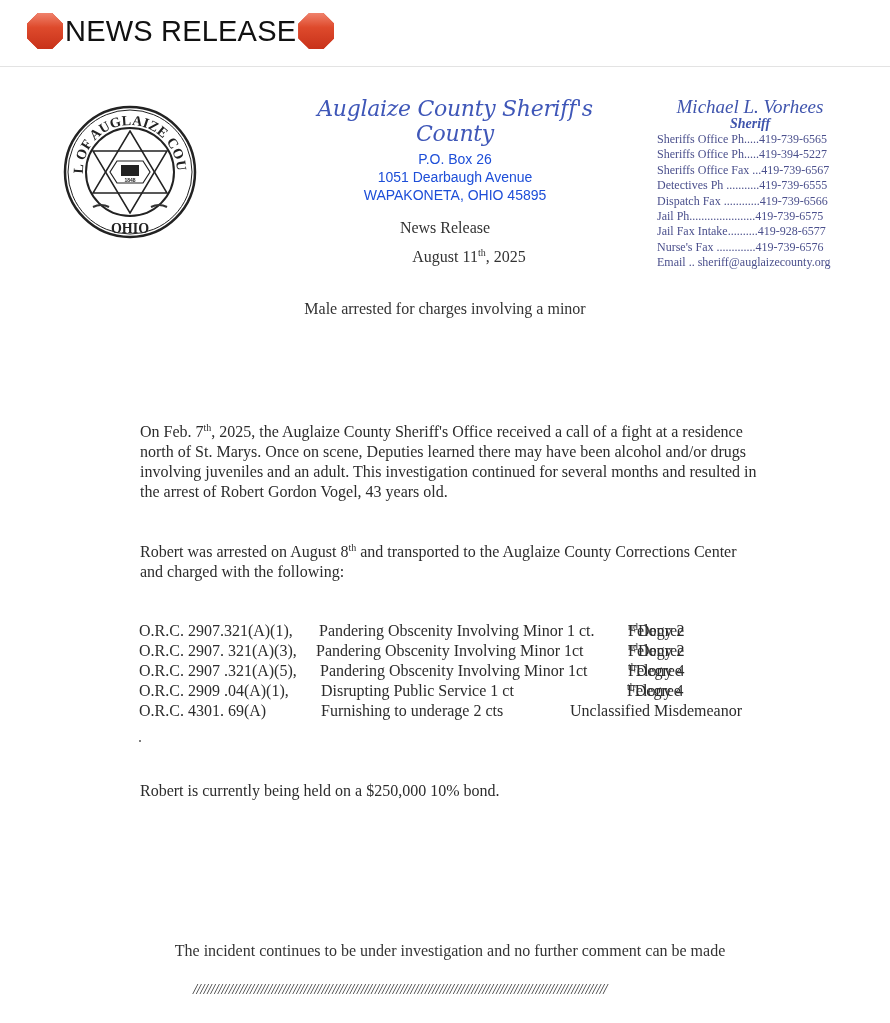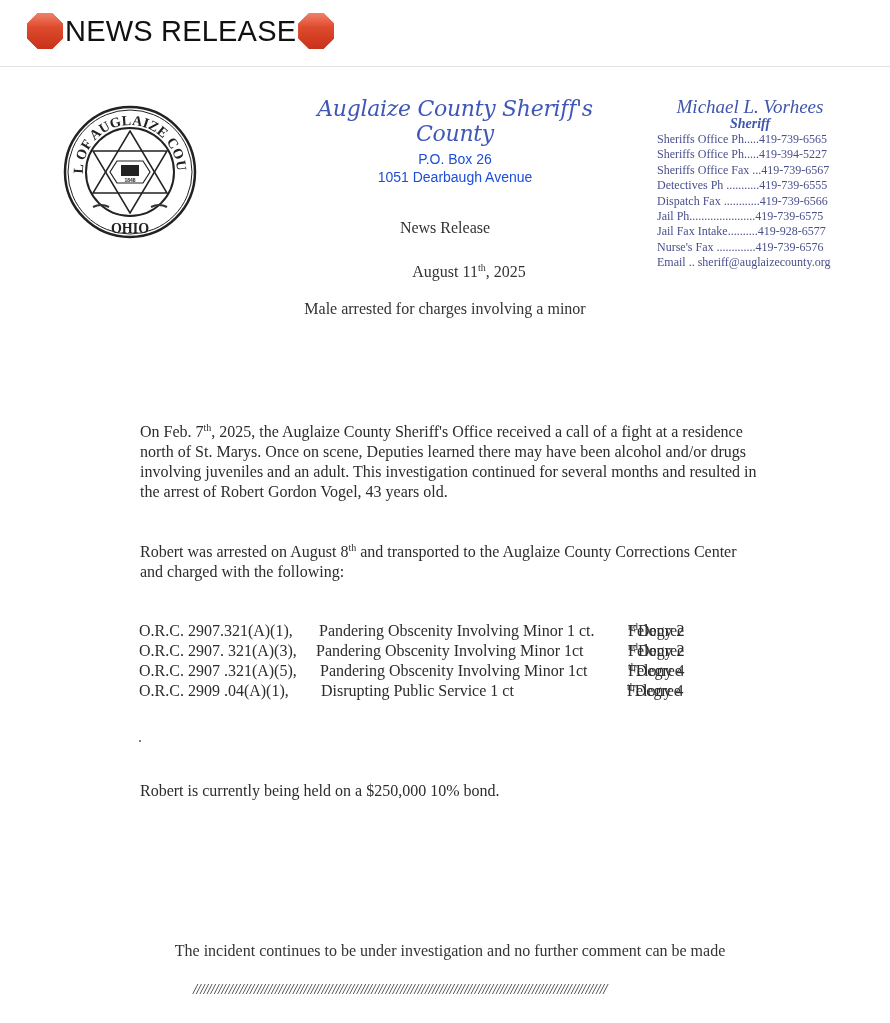--- a/index.html
+++ b/index.html
@@ -83,40 +83,41 @@
   <rect x="58" y="60" width="18" height="11" fill="#222"></rect>
   <text x="67" y="77" font-size="5" font-family="Liberation Sans, sans-serif" font-weight="bold" text-anchor="middle" fill="#222">1848</text>
   <path d="M 30 102 q 8 -4 16 0" fill="none" stroke="#333" stroke-width="2"></path>
   <path d="M 88 102 q 8 -4 16 0" fill="none" stroke="#333" stroke-width="2"></path>
 </svg>
 
 <div class="office-block">
   <div class="office-name">Auglaize County Sheriff's County</div>
   <div class="office-addr" style="margin-top:4px;">P.O. Box 26</div>
   <div class="office-addr">1051 Dearbaugh Avenue</div>
+  <div class="office-addr">WAPAKONETA, OHIO 45895</div>
 </div>
 
 <div class="sheriff-block">
   <div class="sheriff-name">Michael L. Vorhees</div>
   <div class="sheriff-title">Sheriff</div>
   <div class="contacts">
     <div class="contact-row"><span>Sheriffs Office Ph</span><span>.....</span><span>419-739-6565</span></div>
     <div class="contact-row"><span>Sheriffs Office Ph</span><span>.....</span><span>419-394-5227</span></div>
     <div class="contact-row"><span>Sheriffs Office Fax</span><span> ...</span><span>419-739-6567</span></div>
     <div class="contact-row"><span>Detectives Ph</span><span> ...........</span><span>419-739-6555</span></div>
     <div class="contact-row"><span>Dispatch Fax</span><span> ............</span><span>419-739-6566</span></div>
     <div class="contact-row"><span>Jail Ph</span><span>......................</span><span>419-739-6575</span></div>
     <div class="contact-row"><span>Jail Fax Intake</span><span>..........</span><span>419-928-6577</span></div>
     <div class="contact-row"><span>Nurse's Fax</span><span> .............</span><span>419-739-6576</span></div>
     <div class="contact-row"><span>Email</span><span> .. </span><span>sheriff@auglaizecounty.org</span></div>
   </div>
 </div>
 
 <div class="center-text" style="top:219px;">News Release</div>
-<div class="center-text" style="top:263px;padding-left:48px;"><span>August 11</span><sup>th</sup><span>, 2025</span></div>
+<div class="center-text" style="top:248px;padding-left:48px;"><span>August 11</span><sup>th</sup><span>, 2025</span></div>
 <div class="center-text" style="top:300px;">Male arrested for charges involving a minor</div>
 
 <div class="para" style="top:422px;"><span>On Feb. 7</span><sup>th</sup><span>, 2025, the Auglaize County Sheriff's Office received a call of a fight at a residence north of St. Marys.  Once on scene, Deputies learned there may have been alcohol and/or drugs involving juveniles and an adult.  This investigation continued for several months and resulted in the arrest of Robert Gordon Vogel, 43 years old.</span></div>
 
 <div class="para" style="top:542px;"><span>Robert was arrested on August 8</span><sup>th</sup><span> and transported to the Auglaize County Corrections Center and charged with the following:</span></div>
 
 <div class="charges">
   <div class="charge-row">
     <span style="left:0;">O.R.C.  2907.321(A)(1),</span>
     <span style="left:180px;">Pandering Obscenity Involving Minor 1 ct.</span>
@@ -130,20 +131,25 @@
   <div class="charge-row">
     <span style="left:0;">O.R.C. 2907 .321(A)(5),</span>
     <span style="left:181px;">Pandering Obscenity Involving Minor 1ct</span>
     <span style="left:489px;"><span>Felony 4</span><sup>th</sup><span> Degree</span></span>
   </div>
   <div class="charge-row">
     <span style="left:0;">O.R.C. 2909 .04(A)(1),</span>
     <span style="left:182px;">Disrupting Public Service 1 ct</span>
     <span style="left:488px;"><span>Felony 4</span><sup>th</sup><span> Degree</span></span>
   </div>
+  <div class="charge-row">
+    <span style="left:0;">O.R.C. 4301. 69(A)</span>
+    <span style="left:182px;">Furnishing to underage 2 cts</span>
+    <span style="left:431px;"><span>Unclassified Misdemeanor</span><sup></sup><span></span></span>
+  </div>
 </div>
 
 <div class="dot"></div>
 
 <div class="para" style="top:781px;">Robert is currently being held on a $250,000 10% bond.</div>
 
 <div class="center-text" style="top:942px; left:5px;">The incident continues to be under investigation and no further comment can be made</div>
 
 <div class="slashes">////////////////////////////////////////////////////////////////////////////////////////////////////////////////////</div>
 

